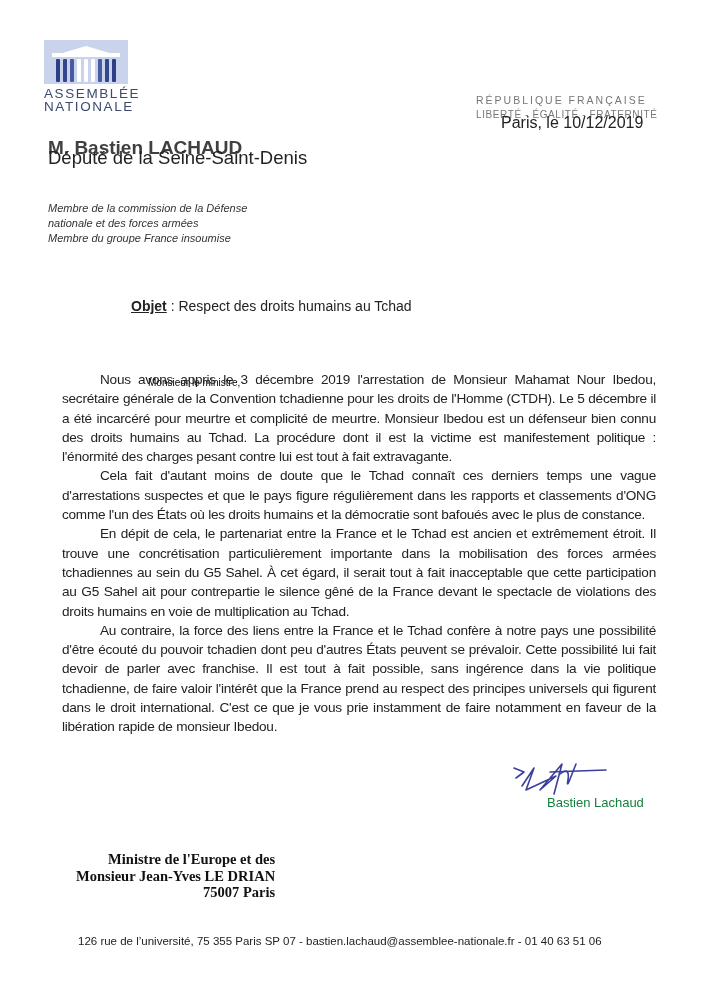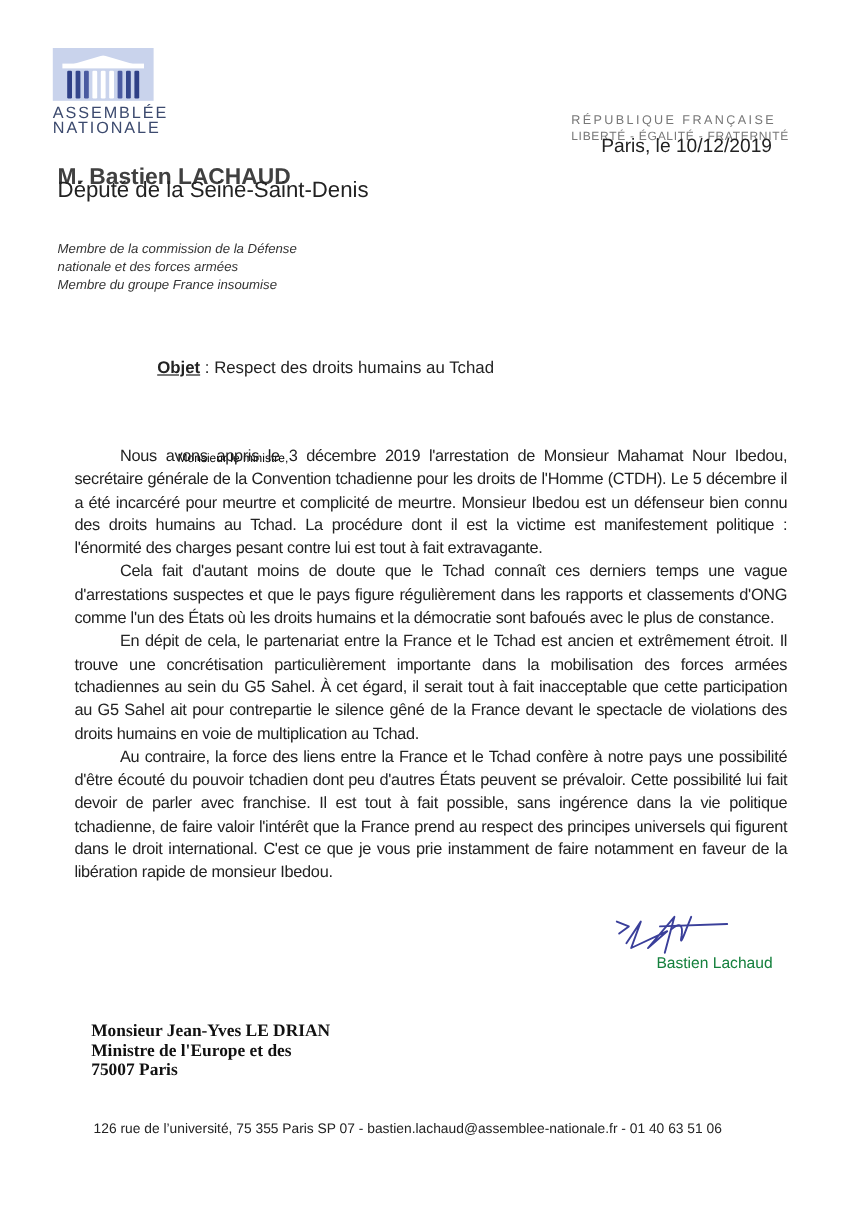--- a/index.html
+++ b/index.html
@@ -1,17 +1,17 @@
 <!DOCTYPE html>
 <html><head>
   <meta charset="utf-8">
   <style>
     html, body { margin: 0; padding: 0; background: #ffffff; }
     body { width: 712px; height: 1005px; position: relative; overflow: hidden; color: #1a1a1a; font-family: "Liberation Sans", sans-serif; }
-    .abs { position: absolute; }
+    .abs { position: absolute; text-align: right; }
 
     
     .logo { left: 44px; top: 40px; width: 86px; }
     .logo-box { width: 84px; height: 44px; background: #c9d3ec; position: relative; }
     .logo-roof { position: absolute; left: 10px; top: 6px; width: 64px; height: 8px; background: #ffffff; clip-path: polygon(8% 100%, 50% 0, 92% 100%); }
     .logo-roof2 { position: absolute; left: 8px; top: 13px; width: 68px; height: 4px; background: #ffffff; }
     .logo-cols { position: absolute; left: 12px; top: 19px; width: 60px; height: 23px; display: flex; justify-content: space-between; }
     .logo-cols span { width: 4px; height: 23px; border-radius: 1px; }
     .logo-text { font-family: "Liberation Sans", sans-serif; color: #3c4a6e; font-size: 13.5px; letter-spacing: 1.6px; line-height: 13px; margin-top: 3px; }
 
@@ -91,18 +91,18 @@
       <path d="M4 8 L14 12 L6 18"></path>
       <path d="M12 26 L24 8 L16 30 L46 16 L30 30 L52 4 L44 34"></path>
       <path d="M50 14 Q60 6 58 20 Q56 30 62 14 L66 4"></path>
       <path d="M40 12 L96 10"></path>
     </g>
   </svg>
 </div>
 <div class="abs sig-name">Bastien Lachaud</div>
 
 <div class="abs recip">
+  <div>Ministre de l'Europe et des</div>
   <div>Monsieur Jean-Yves LE DRIAN</div>
-  <div>Ministre de l'Europe et des</div>
   <div>75007 Paris</div>
 </div>
 
 <div class="abs footer">126 rue de l’université, 75 355 Paris SP 07 - bastien.lachaud@assemblee-nationale.fr - 01 40 63 51 06</div>
 
 </body></html>

